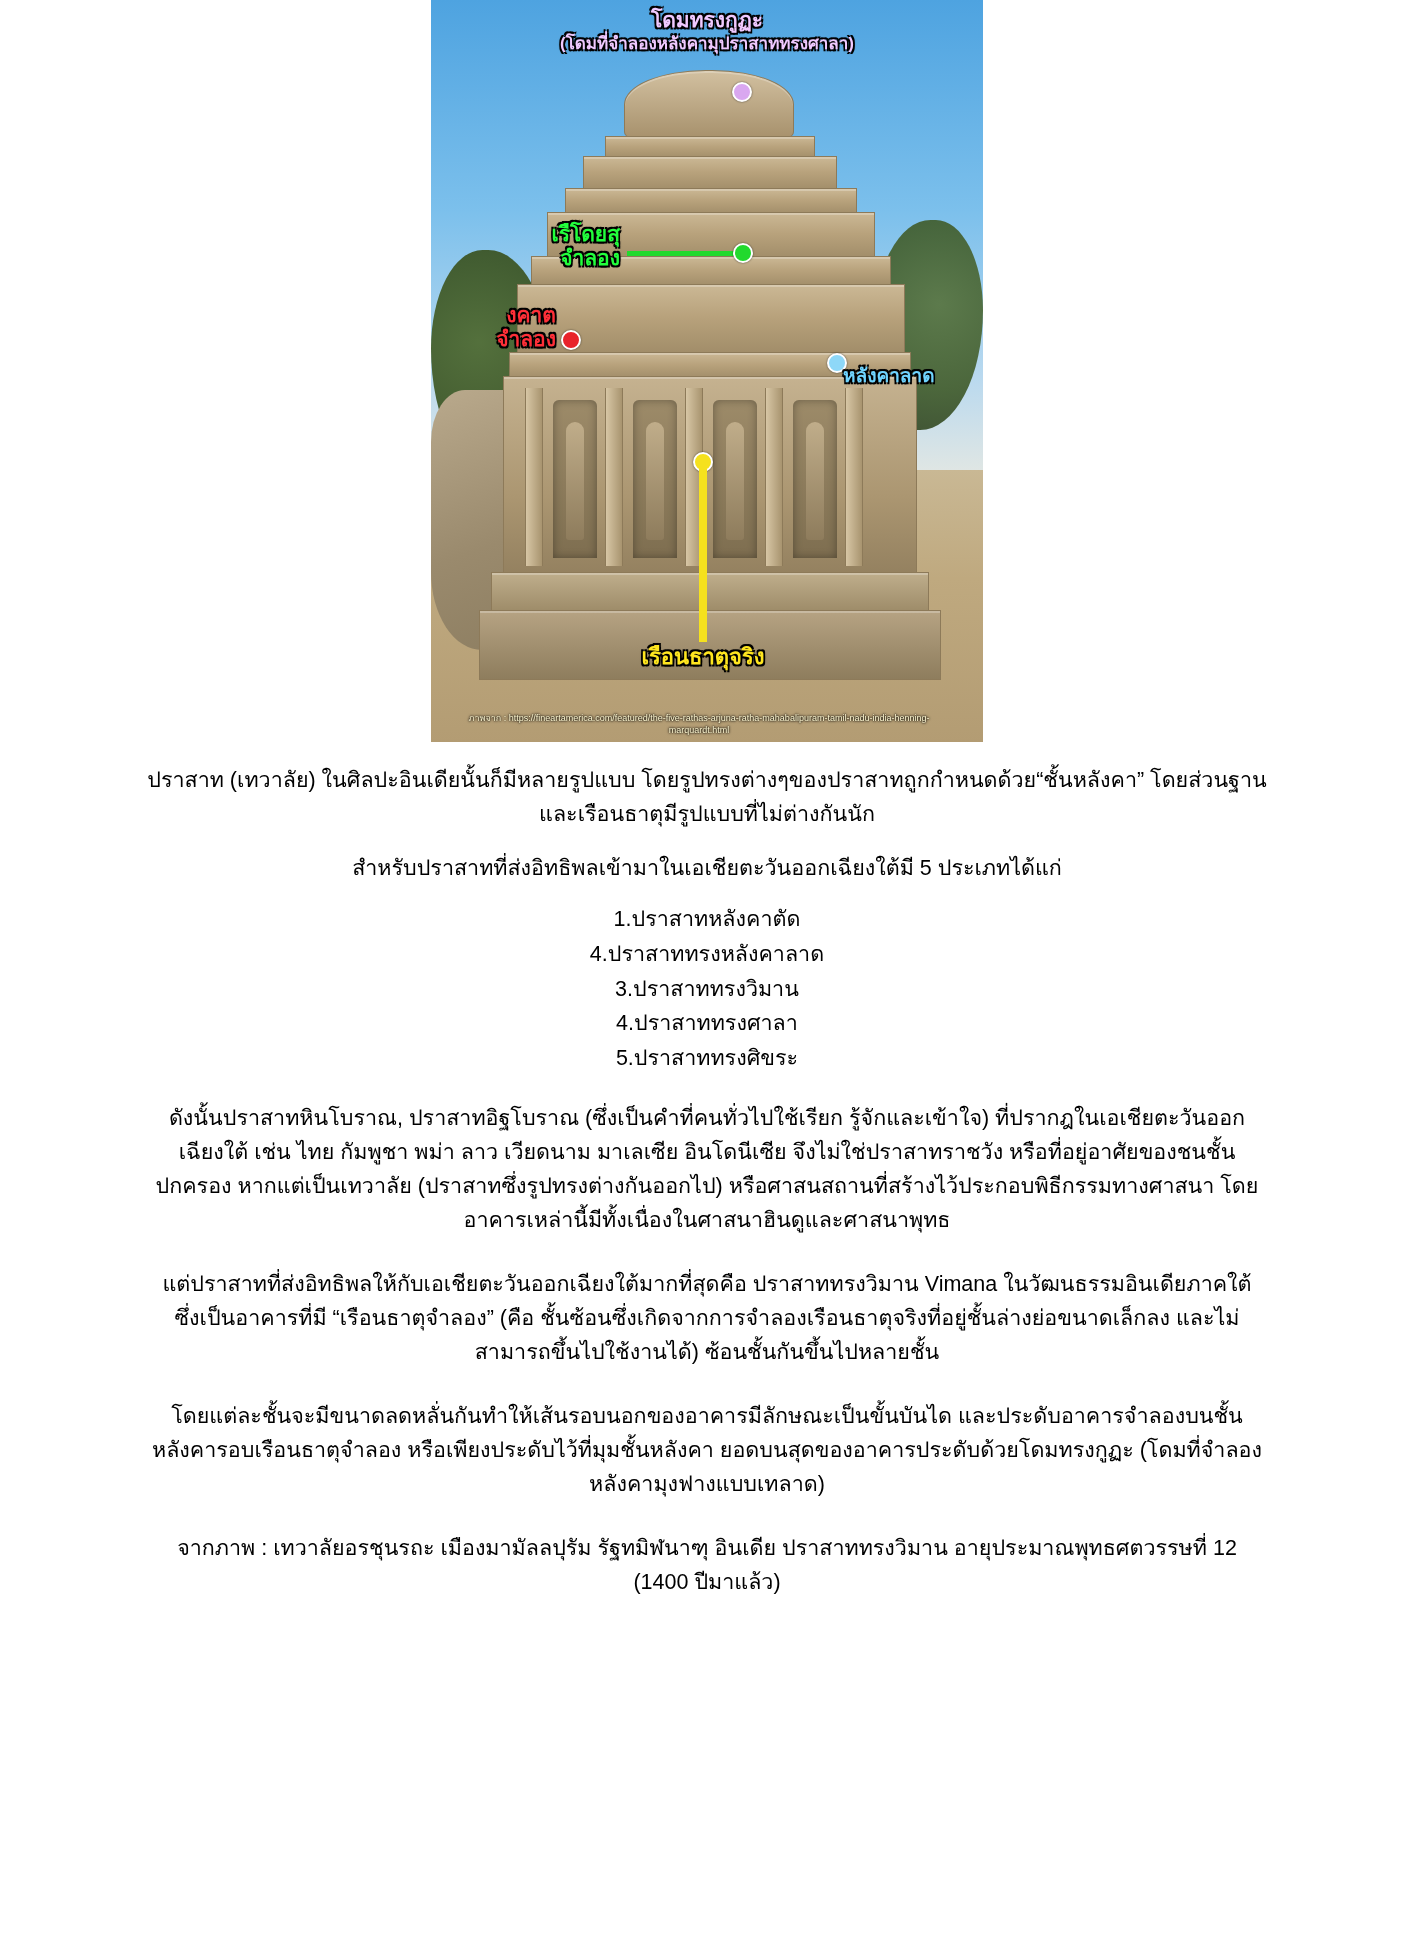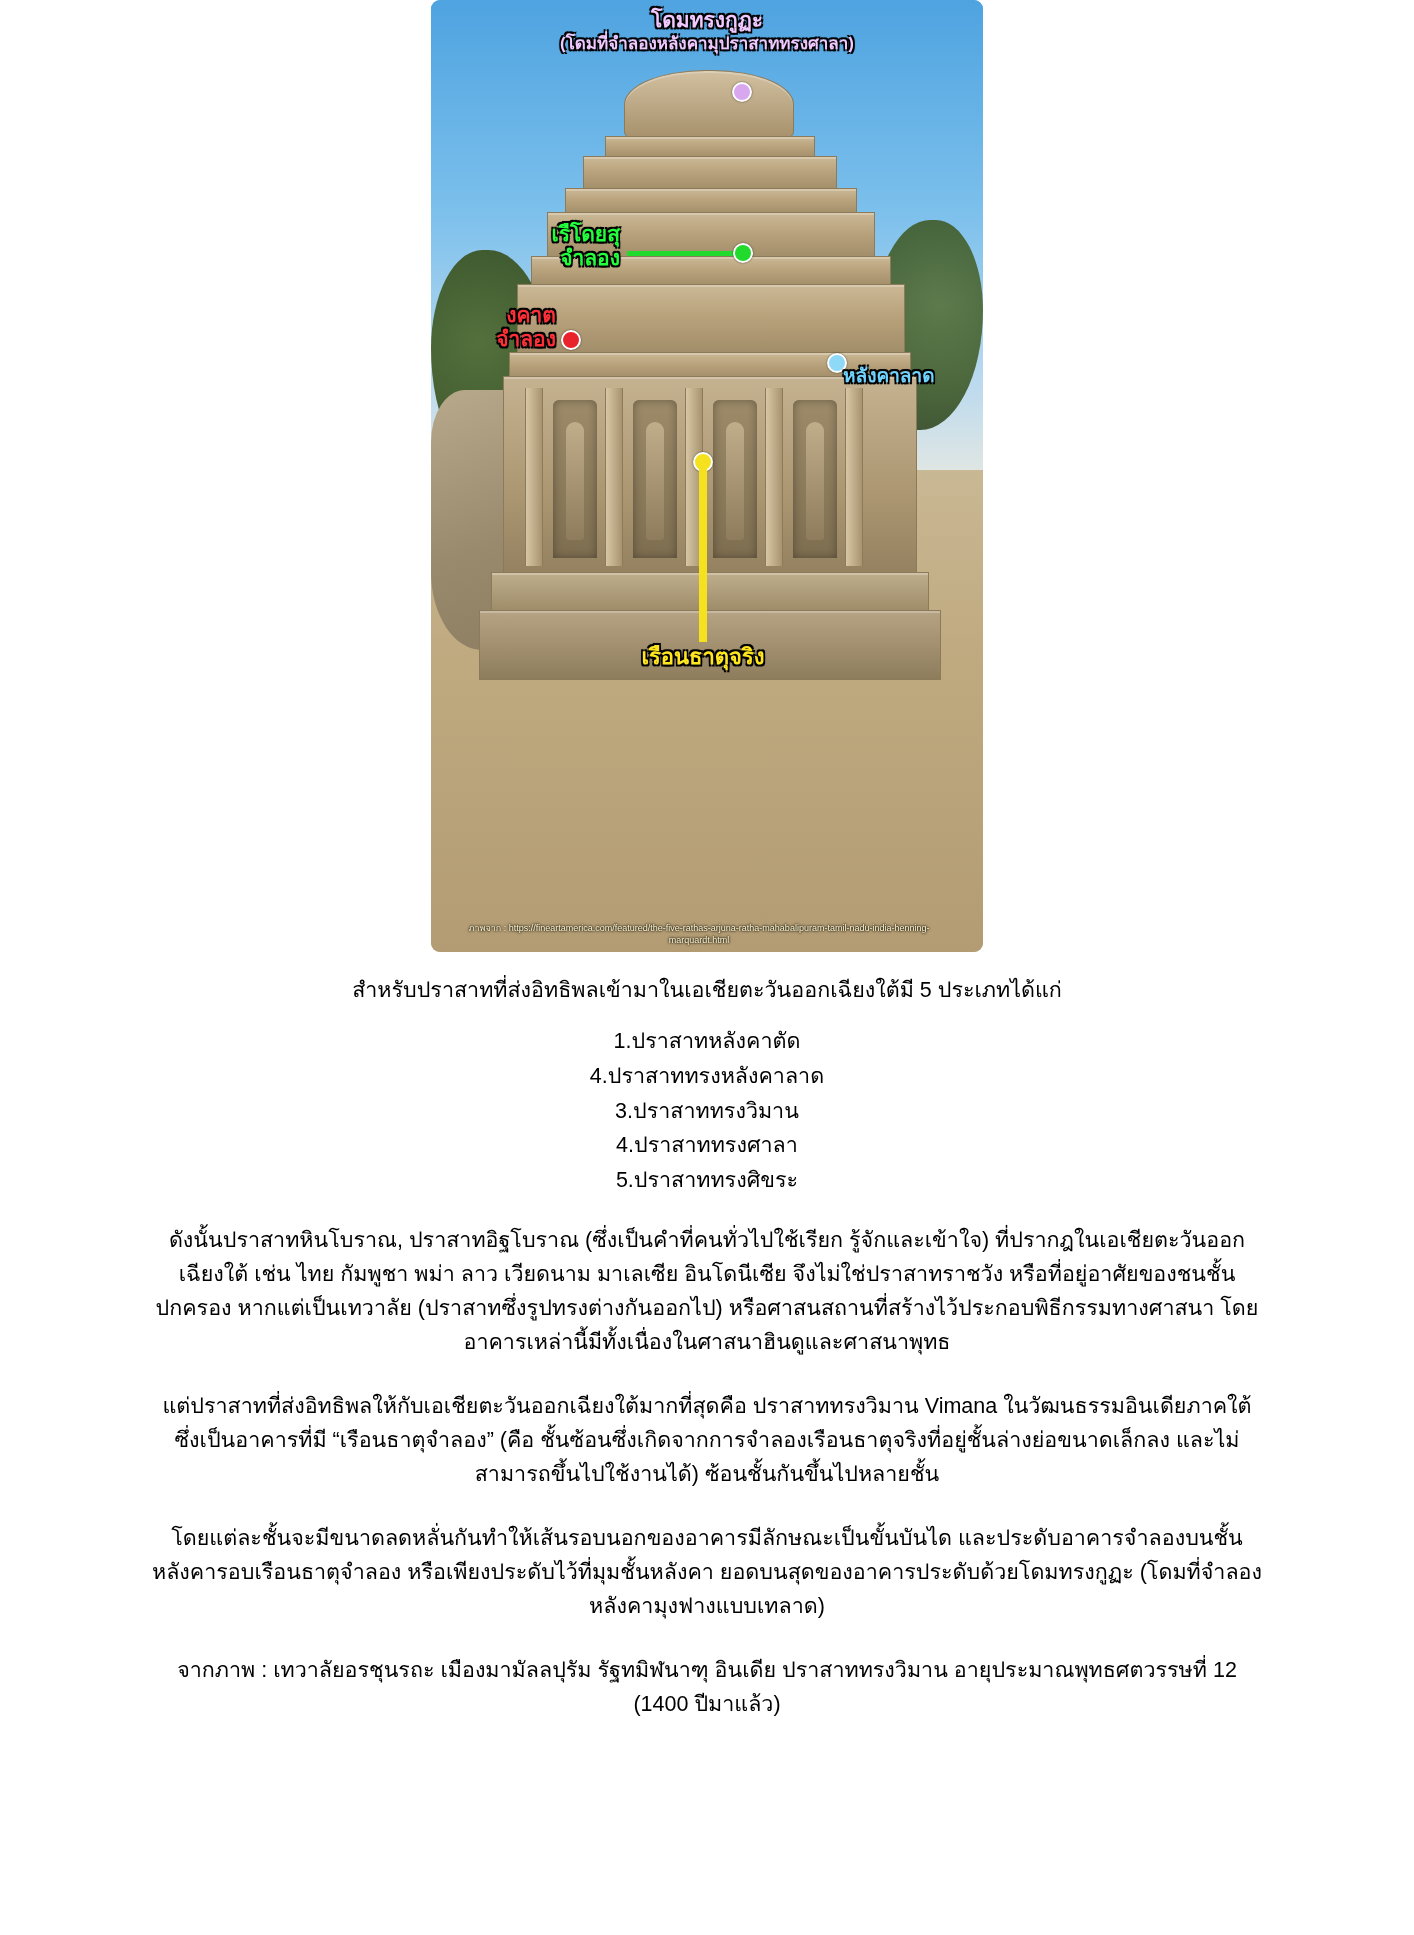--- a/index.html
+++ b/index.html
@@ -21,24 +21,23 @@
   
   .figure-wrap {
     width: 100%;
     display: flex;
     justify-content: center;
     padding-top: 0px;
   }
   .figure {
     position: relative;
     width: 552px;
-    height: 952px;
+    height: 742px;
     overflow: hidden;
     background: linear-gradient(#6fb4e8 0%, #8fc9ef 38%, #bcd9e6 55%, #cfd3c2 63%, #c8bda0 70%, #c0b193 100%);
-    border-radius: 9px;
   }
   
   .sky {
     position: absolute;
     left: 0; top: 0; right: 0; height: 470px;
     background: linear-gradient(#4ea3e0 0%, #7cc0ec 45%, #b9d9ef 80%, #dfe6e4 100%);
   }
   .ground {
     position: absolute;
     left: 0; top: 470px; right: 0; bottom: 0;
@@ -244,20 +243,21 @@
       <div class="anno-label" style="left:272px; top:644px; transform:translateX(-50%); font-size:22px; color:#ffe61f;">
         <div>เรือนธาตุจริง</div>
       </div>
 
       <div class="credit">ภาพจาก : https://fineartamerica.com/featured/the-five-rathas-arjuna-ratha-mahabalipuram-tamil-nadu-india-henning-marquardt.html</div>
     </div>
   </div>
 
   <div class="body-text">
 
+    <p class="para">ปราสาท (เทวาลัย) ในศิลปะอินเดียนั้นก็มีหลายรูปแบบ โดยรูปทรงต่างๆของปราสาทถูกกำหนดด้วย“ชั้นหลังคา” โดยส่วนฐานและเรือนธาตุมีรูปแบบที่ไม่ต่างกันนัก</p>
     <p class="para">สำหรับปราสาทที่ส่งอิทธิพลเข้ามาในเอเชียตะวันออกเฉียงใต้มี 5 ประเภทได้แก่</p>
 
     <ul class="list">
       <li>1.ปราสาทหลังคาตัด</li>
       <li>4.ปราสาททรงหลังคาลาด</li>
       <li>3.ปราสาททรงวิมาน</li>
       <li>4.ปราสาททรงศาลา</li>
       <li>5.ปราสาททรงศิขระ</li>
     </ul>
 

